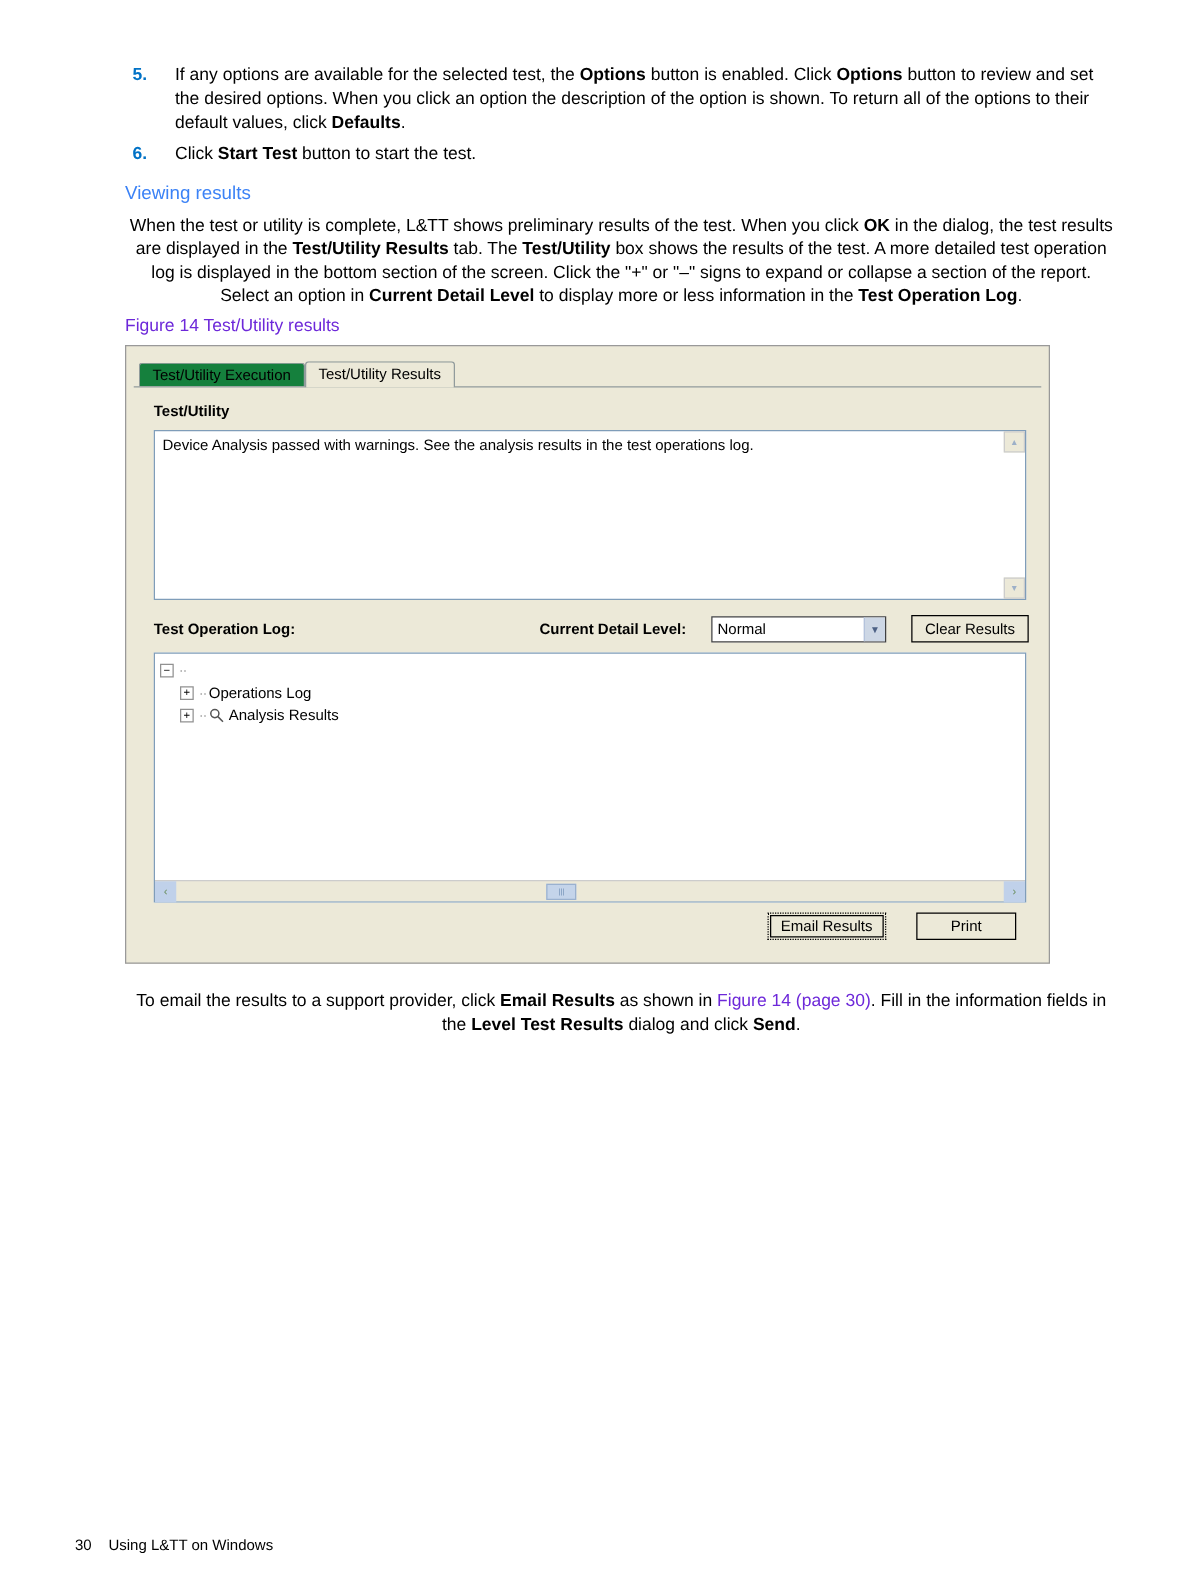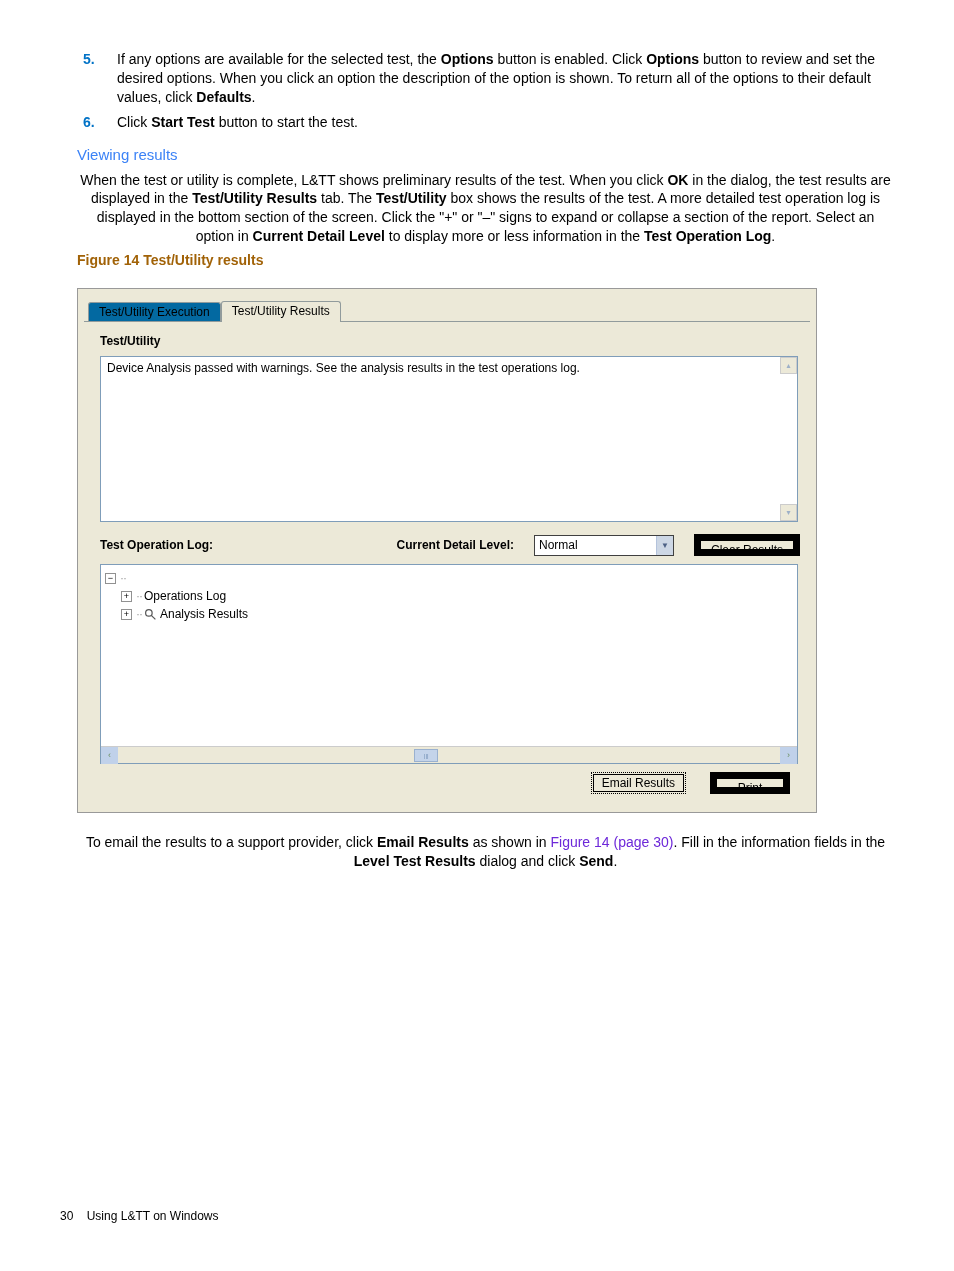--- a/index.html
+++ b/index.html
@@ -6,21 +6,21 @@
     body {
       margin: 0;
       padding: 0;
       font-family: Arial, Helvetica, sans-serif;
       font-size: 14px;
       color: #000;
       background: #fff;
       width: 954px;
     }
     .page {
-      padding: 50px 60px 40px 77px;
+      padding: 50px 60px 40px 100px;
       position: relative;
       min-height: 1271px;
     }
     .ordered-list {
       margin: 0 0 12px 0;
       padding-left: 40px;
       list-style: none;
       counter-reset: item 4;
     }
     .ordered-list li {
@@ -41,24 +41,24 @@
       color: #3b82f6;
       font-size: 15px;
       margin: 14px 0 8px 0;
     }
     .body-para {
       margin: 0 0 6px 0;
       line-height: 1.35;
       text-align: center;
     }
     .figure-caption {
-      color: #a16207;
-      font-weight: bold;
+      color: #6d28d9;
+      font-weight: normal;
       font-size: 14px;
-      margin: 4px 0 20px 0;
+      margin: 4px 0 8px 0;
     }
     .screenshot {
       border: 1px solid #999;
       background: #ece9d8;
       padding: 6px 6px 6px 6px;
       font-family: Tahoma, Arial, sans-serif;
       font-size: 12px;
       width: 740px;
       margin-bottom: 20px;
     }
@@ -73,21 +73,21 @@
       border: 1px solid #919b9c;
       border-bottom: none;
       padding: 2px 10px 4px 10px;
       font-size: 12px;
       margin-right: 0px;
       border-radius: 3px 3px 0 0;
       position: relative;
       top: 1px;
     }
     .tab.inactive {
-      background: #0369a1;
+      background: #15803d;
       top: 2px;
     }
     .tab.active {
       background: #ece9d8;
       z-index: 2;
     }
     .tab-body {
       background: #ece9d8;
       border-top: 1px solid #919b9c;
       padding: 8px 10px 8px 14px;
@@ -96,21 +96,21 @@
     .groupbox-label {
       font-weight: bold;
       font-size: 12px;
       margin: 4px 0 8px 2px;
     }
     .white-box {
       background: #fff;
       border: 1px solid #7f9db9;
       position: relative;
       margin: 4px 2px 12px 2px;
-      height: 166px;
+      height: 136px;
       padding: 4px 20px 4px 6px;
     }
     .scroll-up, .scroll-down {
       position: absolute;
       right: 0;
       width: 17px;
       height: 17px;
       background: #ece9d8;
       border: 1px solid #ccc;
       color: #9db0c8;
@@ -142,21 +142,21 @@
       height: 19px;
       background: #cdd7e5;
       border-left: 1px solid #b4c3dc;
       display: flex;
       align-items: center;
       justify-content: center;
       font-size: 8px;
       color: #4d6185;
     }
     .btn {
-      border: 7px solid #000000;
+      border: 1px solid #000000;
       background: #ece9d8;
       padding: 2px 10px;
       font-family: Tahoma, Arial, sans-serif;
       font-size: 12px;
       min-width: 80px;
       height: 22px;
       text-align: center;
     }
     .btn.dotted {
       border: 1px dotted #000;
@@ -231,21 +231,21 @@
       justify-content: flex-end;
       gap: 24px;
       padding: 8px 10px 4px 0;
     }
     .mag-icon {
       width: 13px; height: 13px;
       margin-right: 3px;
     }
     .footer {
       position: absolute;
-      bottom: 48px;
+      bottom: 28px;
       left: 60px;
       font-size: 12px;
     }
     a.link { color: #6d28d9; text-decoration: none; }
     .indent1 { padding-left: 16px; }
   </style>
 </head>
 <body>
 
 <div class="page">

